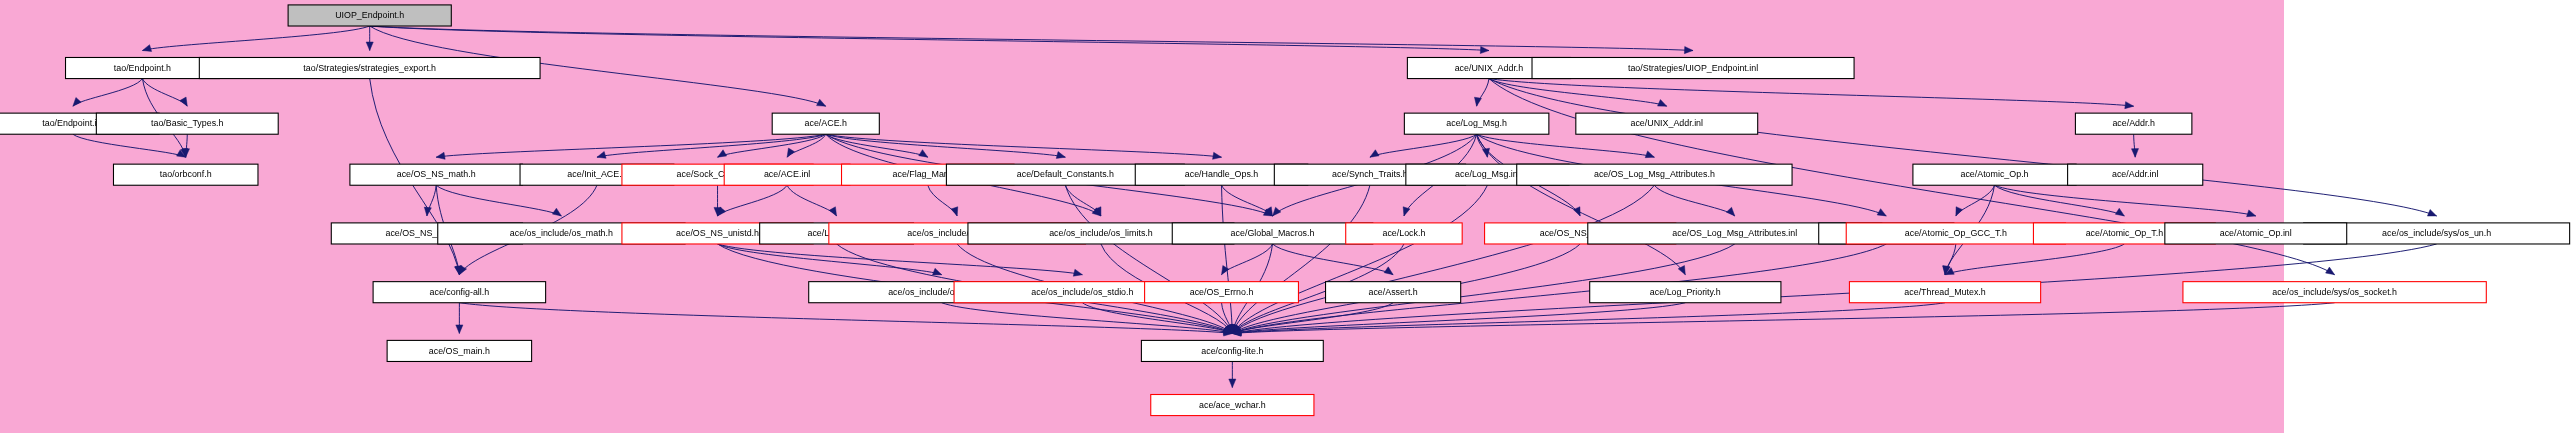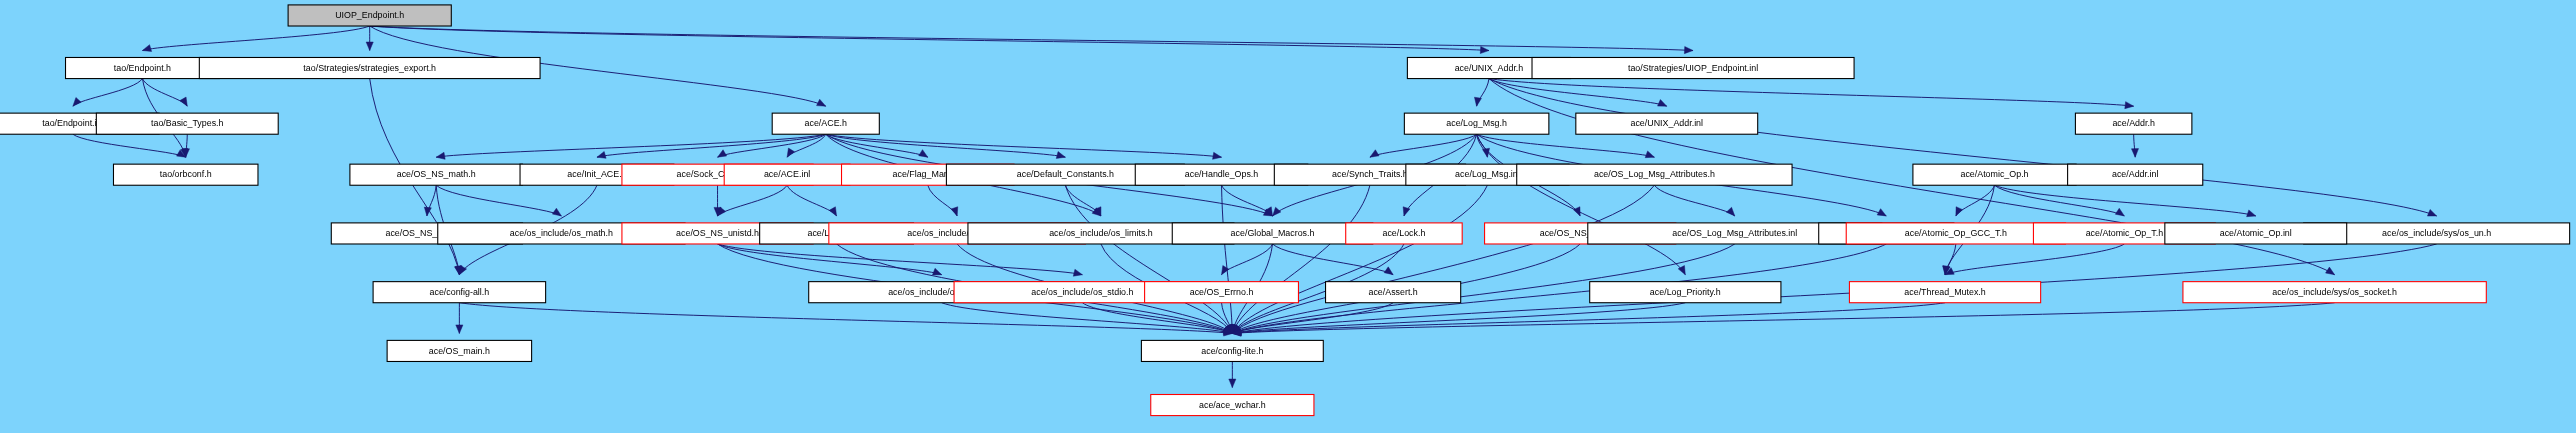--- a/index.html
+++ b/index.html
@@ -8,23 +8,23 @@
     background: #ffffff;
   }
   body {
     width: 2576px;
     height: 433px;
     overflow: hidden;
     font-family: "Liberation Sans", sans-serif;
   }
   #graph-root {
     position: relative;
-    width: 2576px;
+    width: 2284px;
     height: 433px;
-    background: #7dd3fc;
+    background: #f9a8d4;
   }
   svg#depgraph {
     display: block;
     width: 2576px;
     height: 433px;
   }
   .node-box {
     fill: #ffffff;
     stroke: #000000;
     stroke-width: 1.4;

